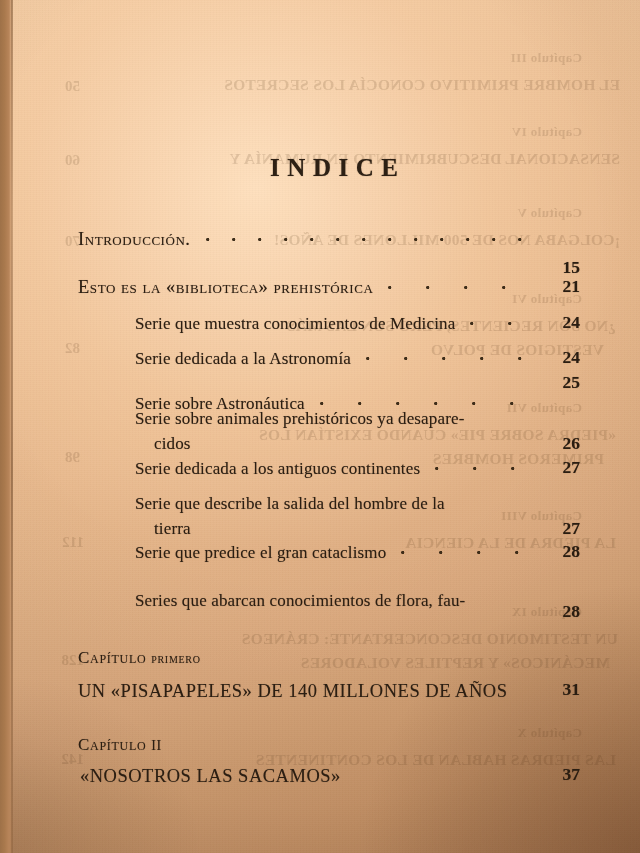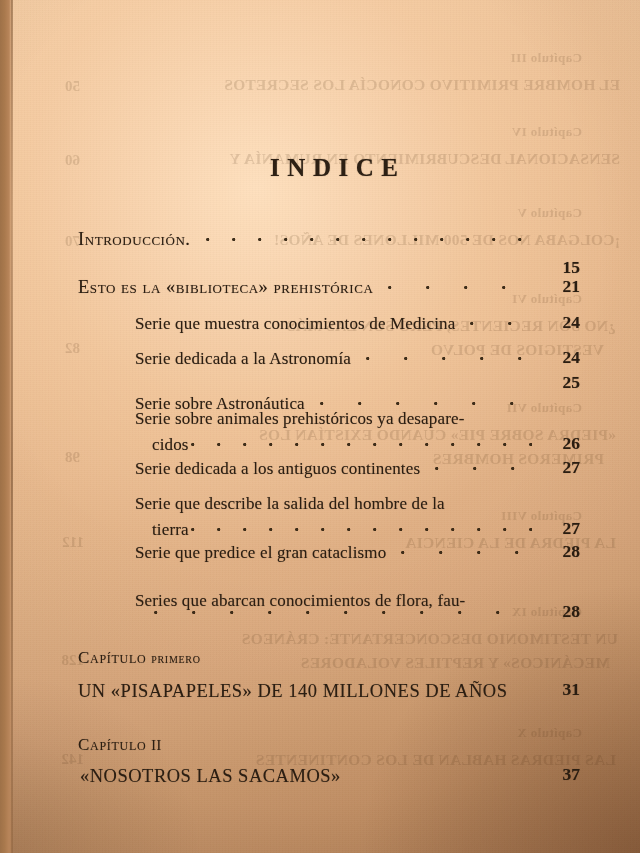--- a/index.html
+++ b/index.html
@@ -196,20 +196,21 @@
   
   .lvl1 .label {
     font-size: 17px;
     letter-spacing: 0.15px;
   }
 
   .cont {
     position: absolute;
     display: flex;
     align-items: baseline;
+    flex-direction: column;
   }
   .cont .label { font-size: 17px; }
 
   
   .chapline {
     position: absolute;
     font-variant: small-caps;
     font-size: 17px;
     letter-spacing: 0.7px;
     color: #2b1e12;

